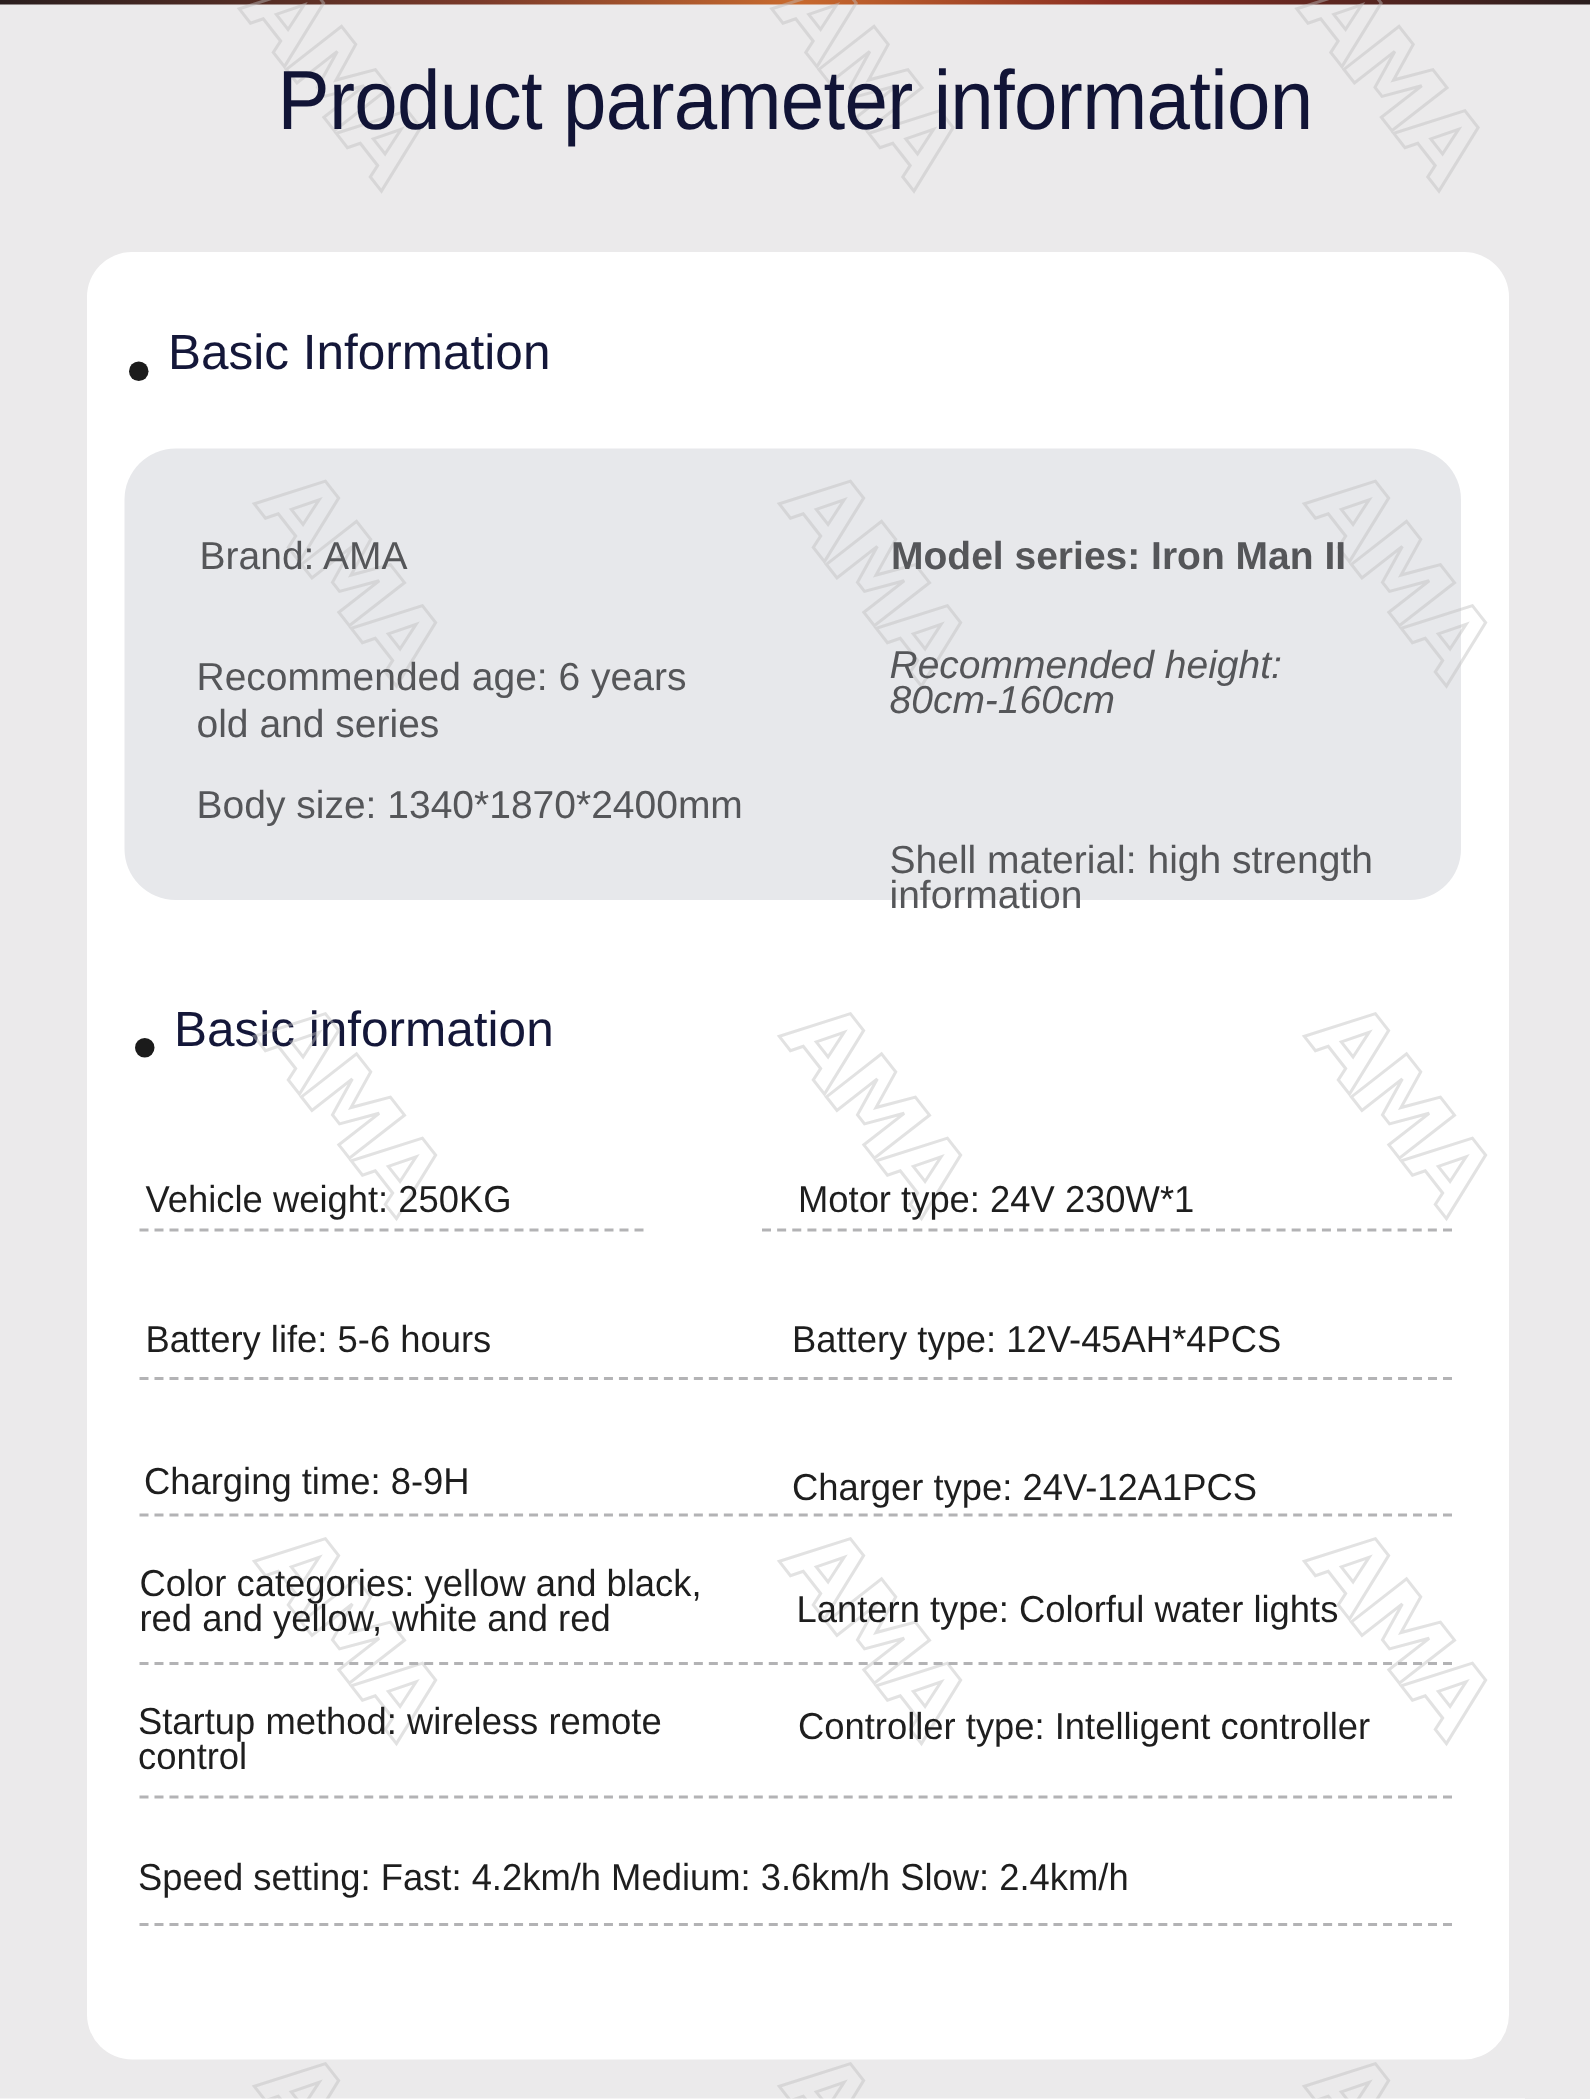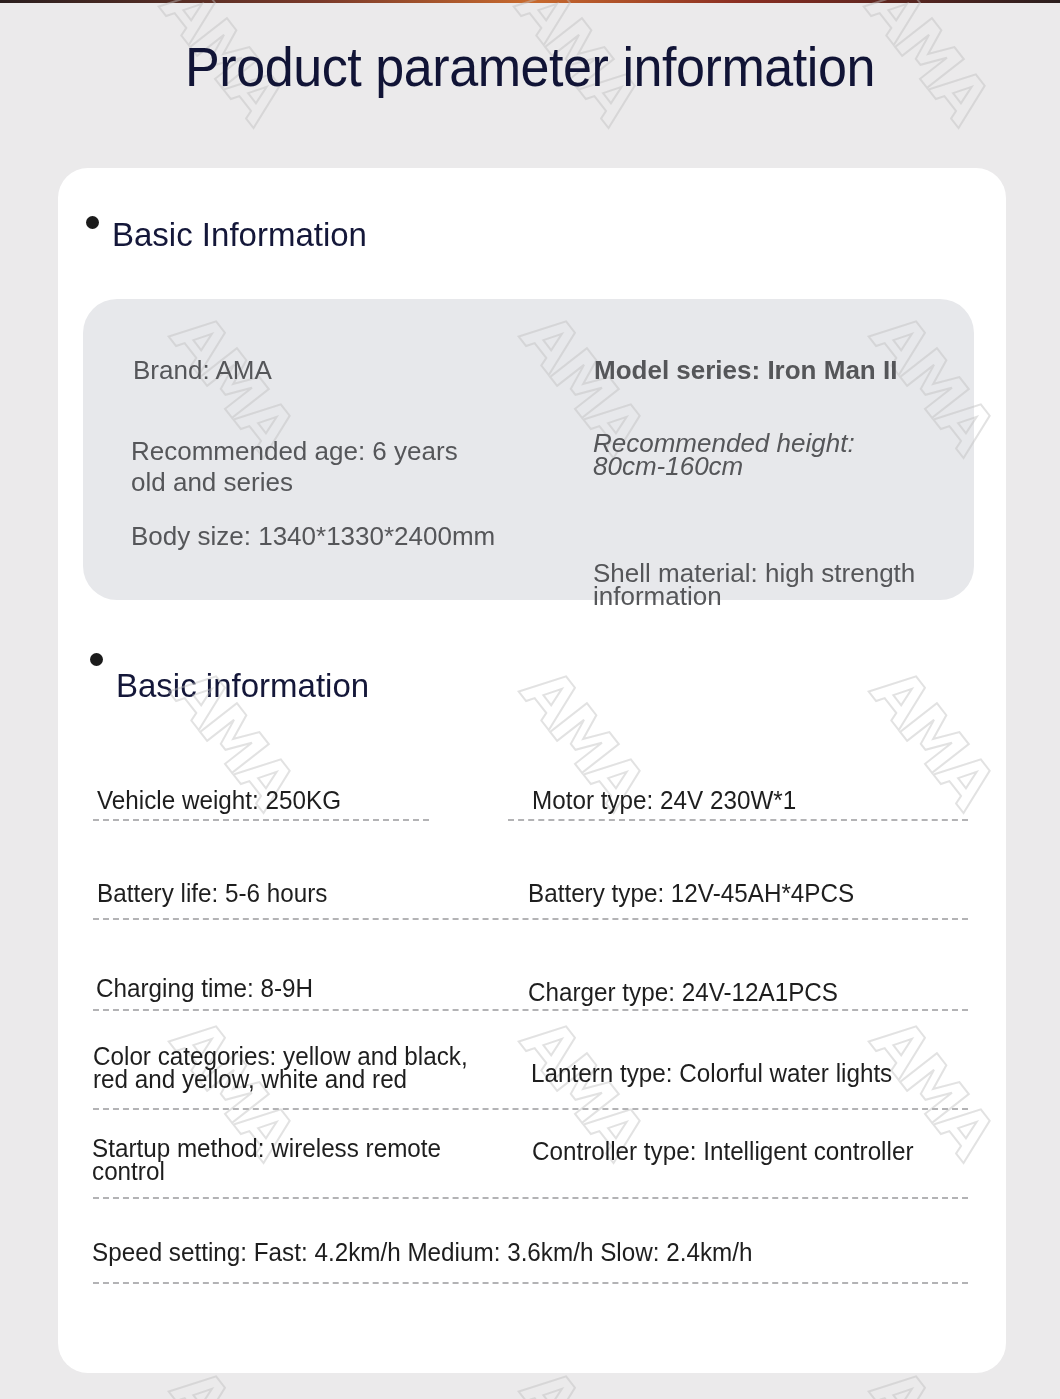--- a/index.html
+++ b/index.html
@@ -16,21 +16,21 @@
     .page-title {
       position: absolute; left: 0; top: 34px; width: 1060px; text-align: center;
       font-size: 56px; color: #111436; letter-spacing: -0.5px;
       transform: scaleX(0.93); transform-origin: center;
     }
     .card {
       position: absolute; left: 58px; top: 168px; width: 948px; height: 1205px;
       background: #ffffff; border-radius: 30px;
     }
     .section-head {
-      position: absolute; display: flex; align-items: flex-start;
+      position: absolute; display: flex; align-items: flex-end;
       font-size: 33px; color: #141739;
     }
     .bullet {
       width: 13px; height: 13px; border-radius: 50%; background: #1b1b1b;
       margin-right: 13px; display: inline-block;
     }
     .info-panel {
       position: absolute; left: 83px; top: 299px; width: 891px; height: 301px;
       background: #e7e8eb; border-radius: 34px;
     }
@@ -84,21 +84,21 @@
 
 <div class="info-item" style="left:131px;top:437px;">
   <div>Recommended age: 6 years</div>
   <div style="margin-top:3px;">old and series</div>
 </div>
 <div class="info-item tight" style="left:593px;top:432px;font-style:italic;">
   <div>Recommended height:</div>
   <div>80cm-160cm</div>
 </div>
 
-<div class="info-item" style="left:131px;top:522px;">Body size: 1340*1330*2400mm</div>
+<div class="info-item" style="left:131px;top:522px;">Body size: 1340*1870*2400mm</div>
 <div class="info-item tight" style="left:593px;top:518px;margin-top:44px;">
   <div>Shell material: high strength</div>
   <div>information</div>
 </div>
 
 <div class="section-head" style="left:90px;top:667px;">
   <span class="bullet" style="margin-top:-14px;"></span>
   <span>Basic information</span>
 </div>
 

